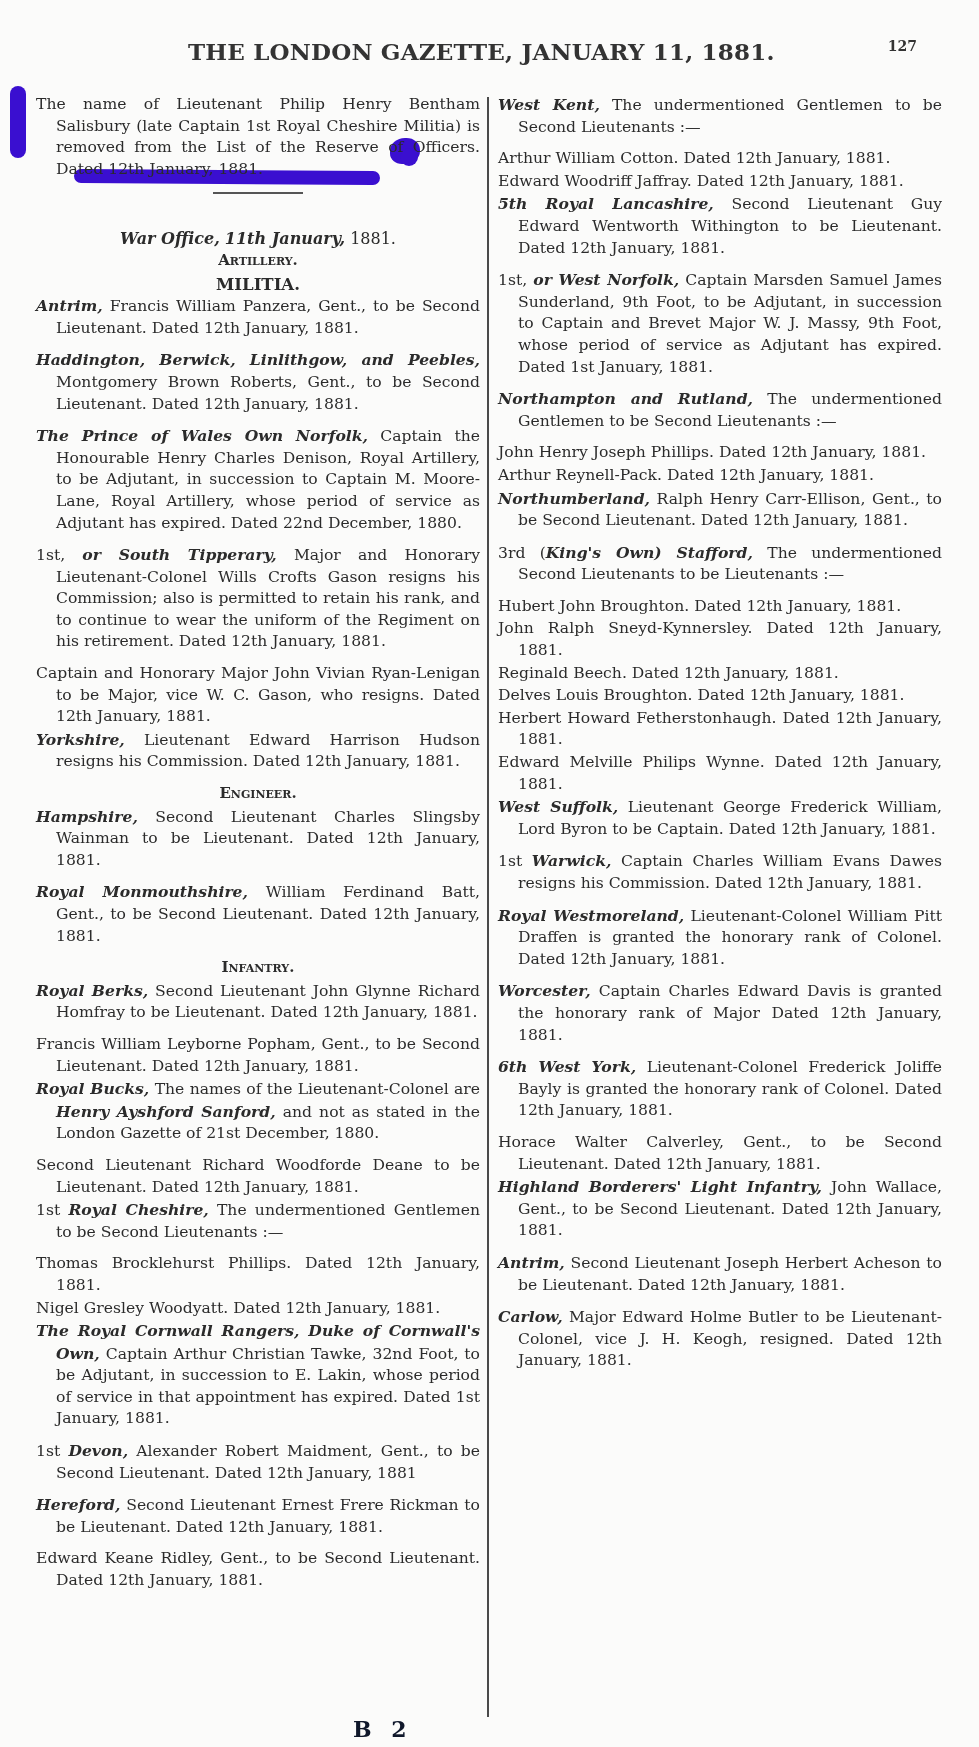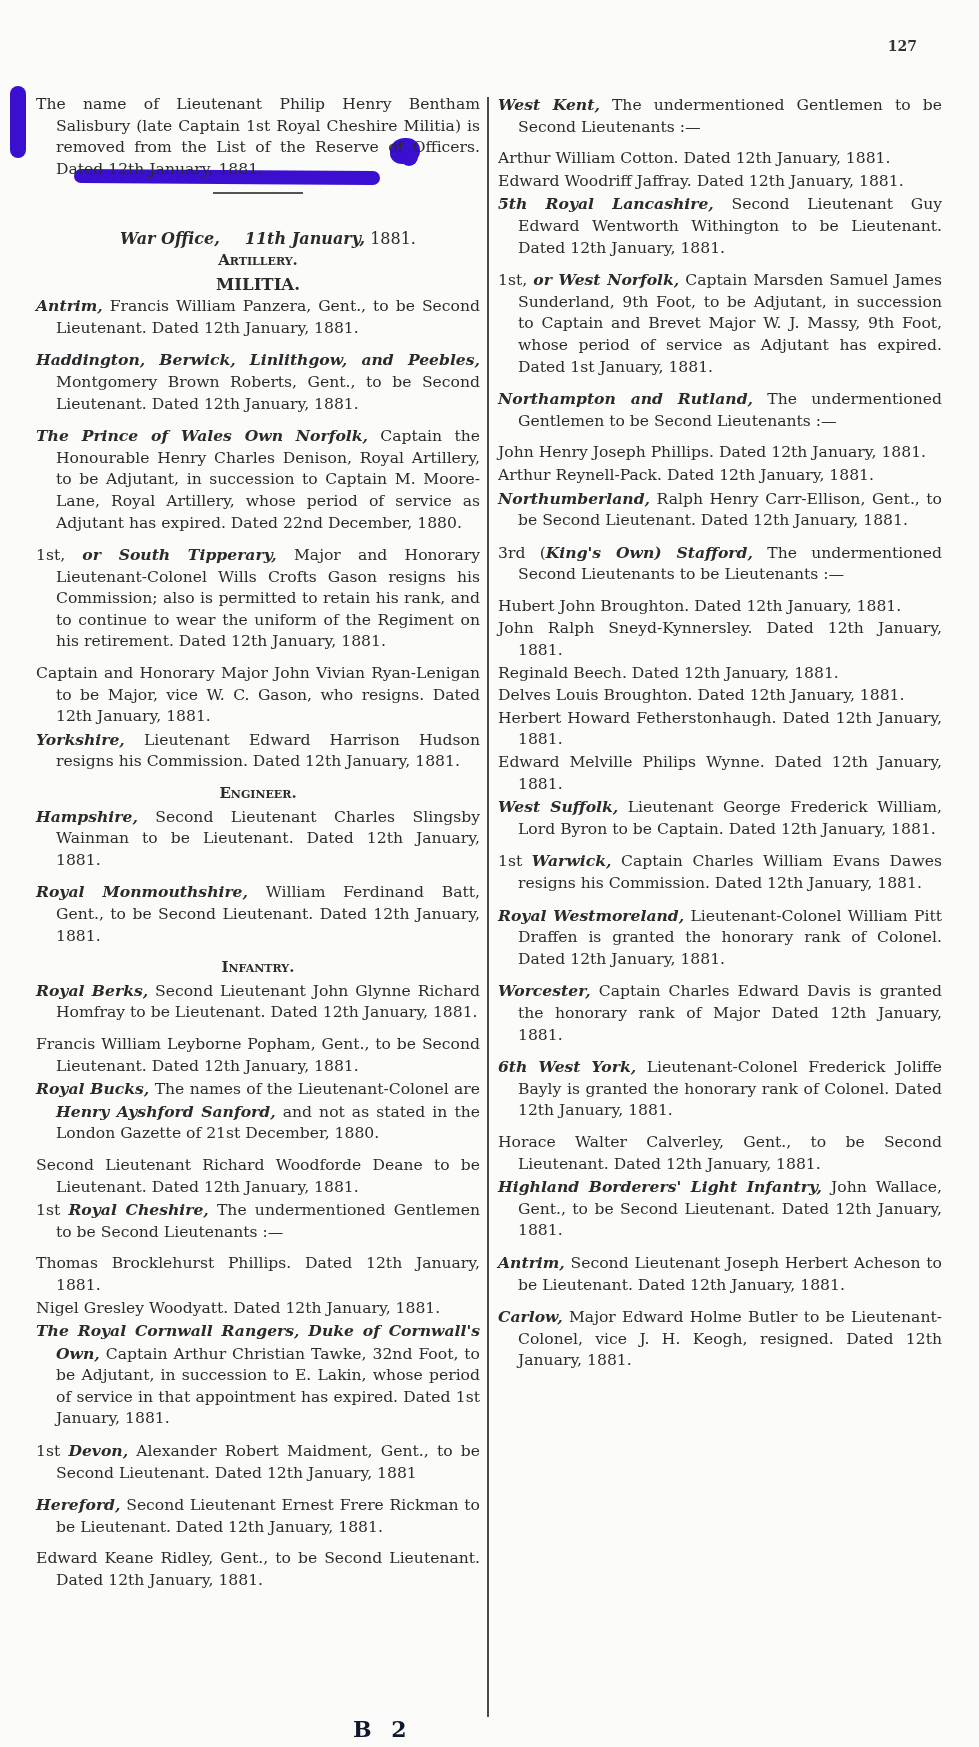--- a/index.html
+++ b/index.html
@@ -13,35 +13,36 @@
   .col { position: absolute; top: 94px; font-size: 15.6px; line-height: 21.6px; text-align: justify; }
   .col-left { left: 36px; width: 444px; }
   .col-right { left: 498px; width: 444px; }
   .divider { position: absolute; left: 487px; top: 97px; width: 2px; height: 1620px; background: #4a4a4a; }
   .entry { margin: 0 0 10px 0; padding-left: 20px; text-indent: -20px; }
   .entry.tight { margin-bottom: 1px; }
   .entry .place { font-style: italic; font-weight: bold; }
   .entry .it { font-style: italic; font-weight: bold; }
   .centered { text-align: center; text-indent: 0; padding-left: 0; margin: 0; }
   .war-office { margin: 34px 0 0 0; font-size: 16px; }
-  .war-office .it { font-style: italic; font-weight: bold; margin-left: 20px; }
+  .war-office .it { font-style: italic; font-weight: bold; }
   .militia { font-weight: bold; font-size: 16.5px; margin-top: 2px; }
   .smallcaps { font-variant: small-caps; font-weight: bold; font-size: 15px; margin: 0 0 1px 0; }
   .rule { width: 90px; height: 2px; background: #555; margin: 12px auto 0 auto; }
   .footer-sig { position: absolute; left: 353px; top: 1716px; font-size: 22px; font-weight: bold; letter-spacing: 6px; color: #0f172a; }
   .ink { position: absolute; background: #3a0fd0; }
   .ink-bar { left: 10px; top: 86px; width: 16px; height: 72px; border-radius: 9px; }
   .ink-underline { left: 74px; top: 170px; width: 306px; height: 14px; border-radius: 8px; transform: rotate(0.4deg); }
   .ink-blob { left: 390px; top: 138px; width: 30px; height: 26px; border-radius: 50% 45% 50% 40%; }
   .ink-blob2 { left: 400px; top: 148px; width: 18px; height: 18px; border-radius: 50%; }
 </style>
 </head>
 <body>
 
 <div class="header">
+  <div class="masthead">THE LONDON GAZETTE, JANUARY 11, 1881.</div>
   <div class="pageno">127</div>
 </div>
 
 <div class="ink ink-bar"></div>
 <div class="ink ink-underline"></div>
 <div class="ink ink-blob"></div>
 <div class="ink ink-blob2"></div>
 
 <div class="divider"></div>
 

